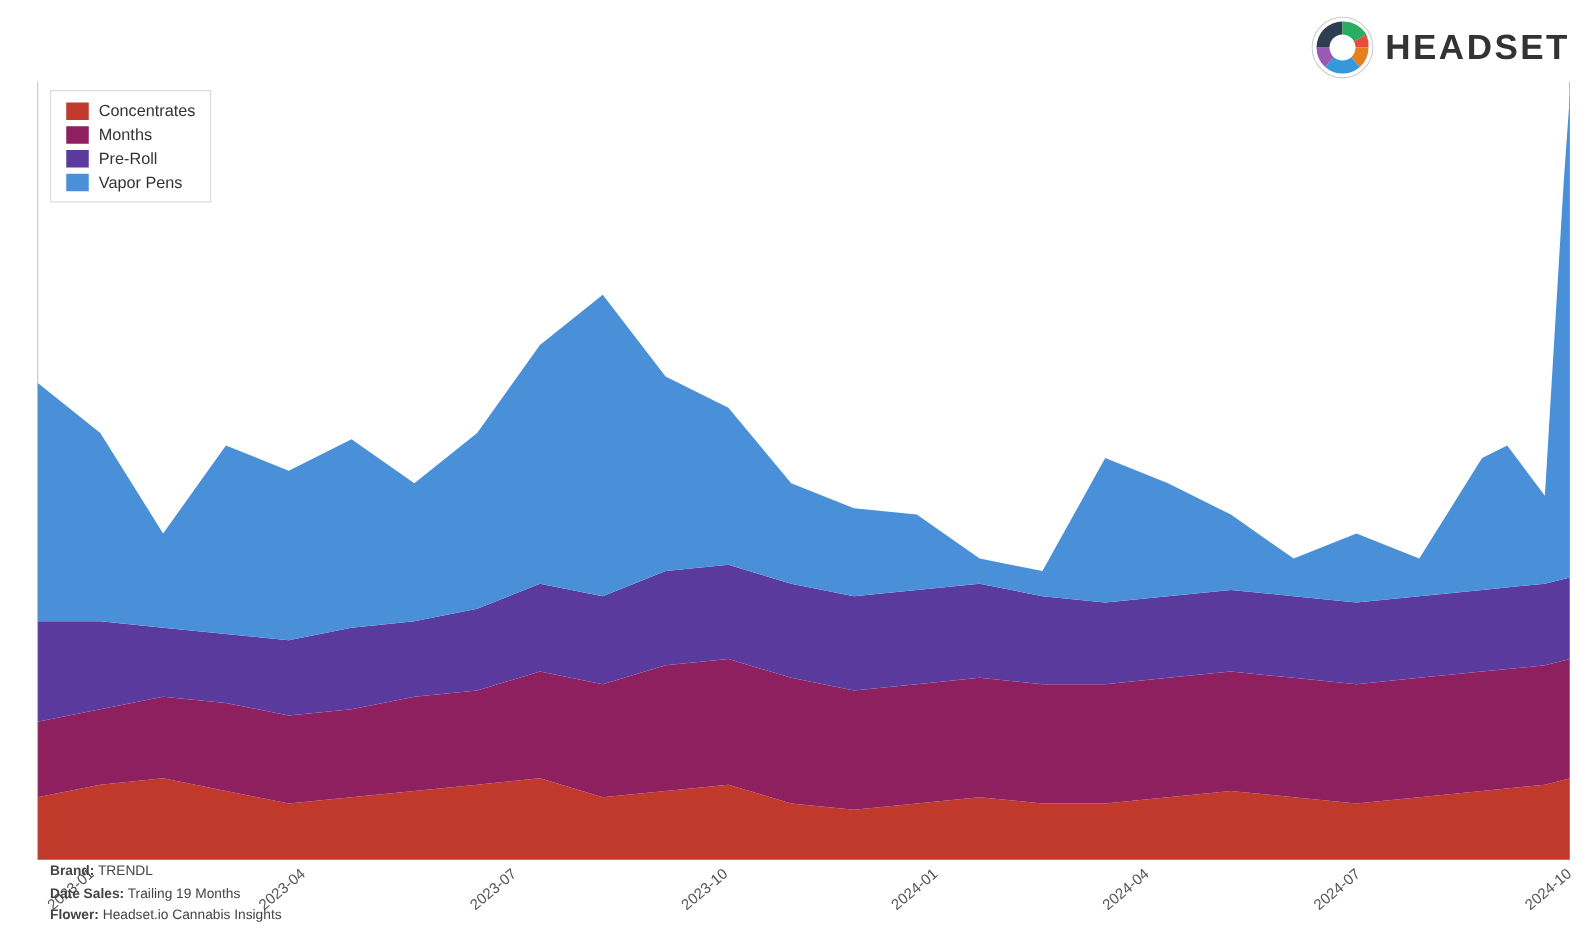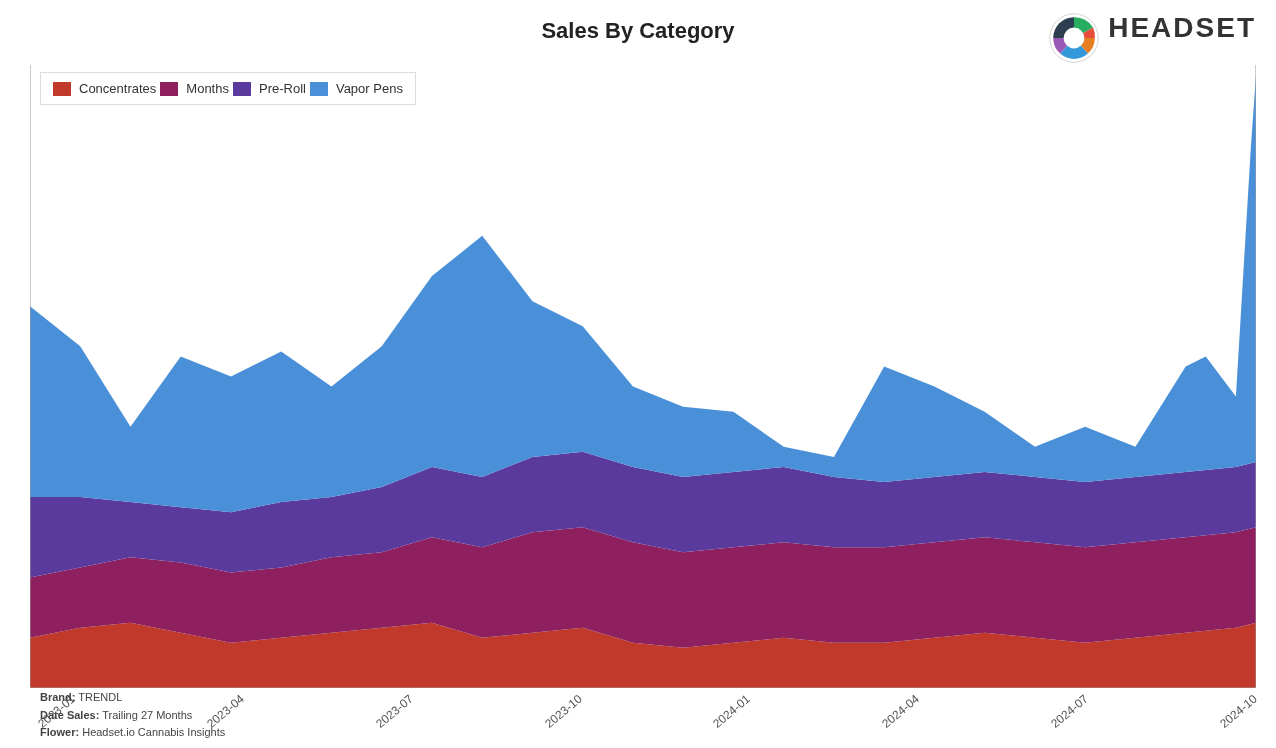--- a/index.html
+++ b/index.html
@@ -14,20 +14,21 @@
       width: 1276px;
       height: 748px;
       position: relative;
       background: #fff;
     }
     .headset-logo {
       position: absolute;
       top: 12px;
       right: 20px;
       display: flex;
+      align-items: center;
       gap: 8px;
     }
     .headset-logo-icon {
       width: 52px;
       height: 52px;
     }
     .headset-logo-text {
       font-size: 28px;
       font-weight: 900;
       color: #333;
@@ -39,21 +40,21 @@
       font-size: 22px;
       font-weight: bold;
       padding-top: 18px;
       color: #222;
     }
     .legend {
       position: absolute;
       top: 72px;
       left: 40px;
       display: flex;
-      flex-direction: row;
+      flex-direction: column;
       gap: 4px;
       background: rgba(255,255,255,0.9);
       border: 1px solid #ddd;
       padding: 8px 12px;
     }
     .legend-item {
       display: flex;
       align-items: center;
       gap: 8px;
       font-size: 13px;
@@ -100,21 +101,20 @@
       <path d="M30,30 L14,48 A24,24 0 0,1 6,30 Z" fill="#9b59b6"></path>
 
       <path d="M30,30 L6,30 A24,24 0 0,1 30,6 Z" fill="#2c3e50"></path>
 
       <path d="M30,30 L30,6 A24,24 0 0,1 52,18 Z" fill="#27ae60"></path>
       <circle cx="30" cy="30" r="12" fill="white"></circle>
     </svg>
     <span class="headset-logo-text">HEADSET</span>
   </div>
 
-  <div class="chart-title">Sales By Category</div>
 
   <div class="legend">
     <div class="legend-item">
       <span class="legend-swatch" style="background:#c0392b;"></span>
       <span>Concentrates</span>
     </div>
     <div class="legend-item">
       <span class="legend-swatch" style="background:#8e2060;"></span>
       <span>Months</span>
     </div>
@@ -344,21 +344,21 @@
     <span style="font-size:12px;color:#555;transform:rotate(-40deg);transform-origin:top center;display:inline-block;margin-top:8px;">2024-10</span>
   </div>
 
   <div class="footer">
     <div>
       <span class="label">Brand:</span>
       <span>TRENDL</span>
     </div>
     <div>
       <span class="label">Date Sales:</span>
-      <span>Trailing 27 Months</span>
+      <span>Trailing 19 Months</span>
     </div>
     <div>
       <span class="label">Flower:</span>
       <span>Headset.io Cannabis Insights</span>
     </div>
   </div>
 
 </div>
 
 </body></html>

